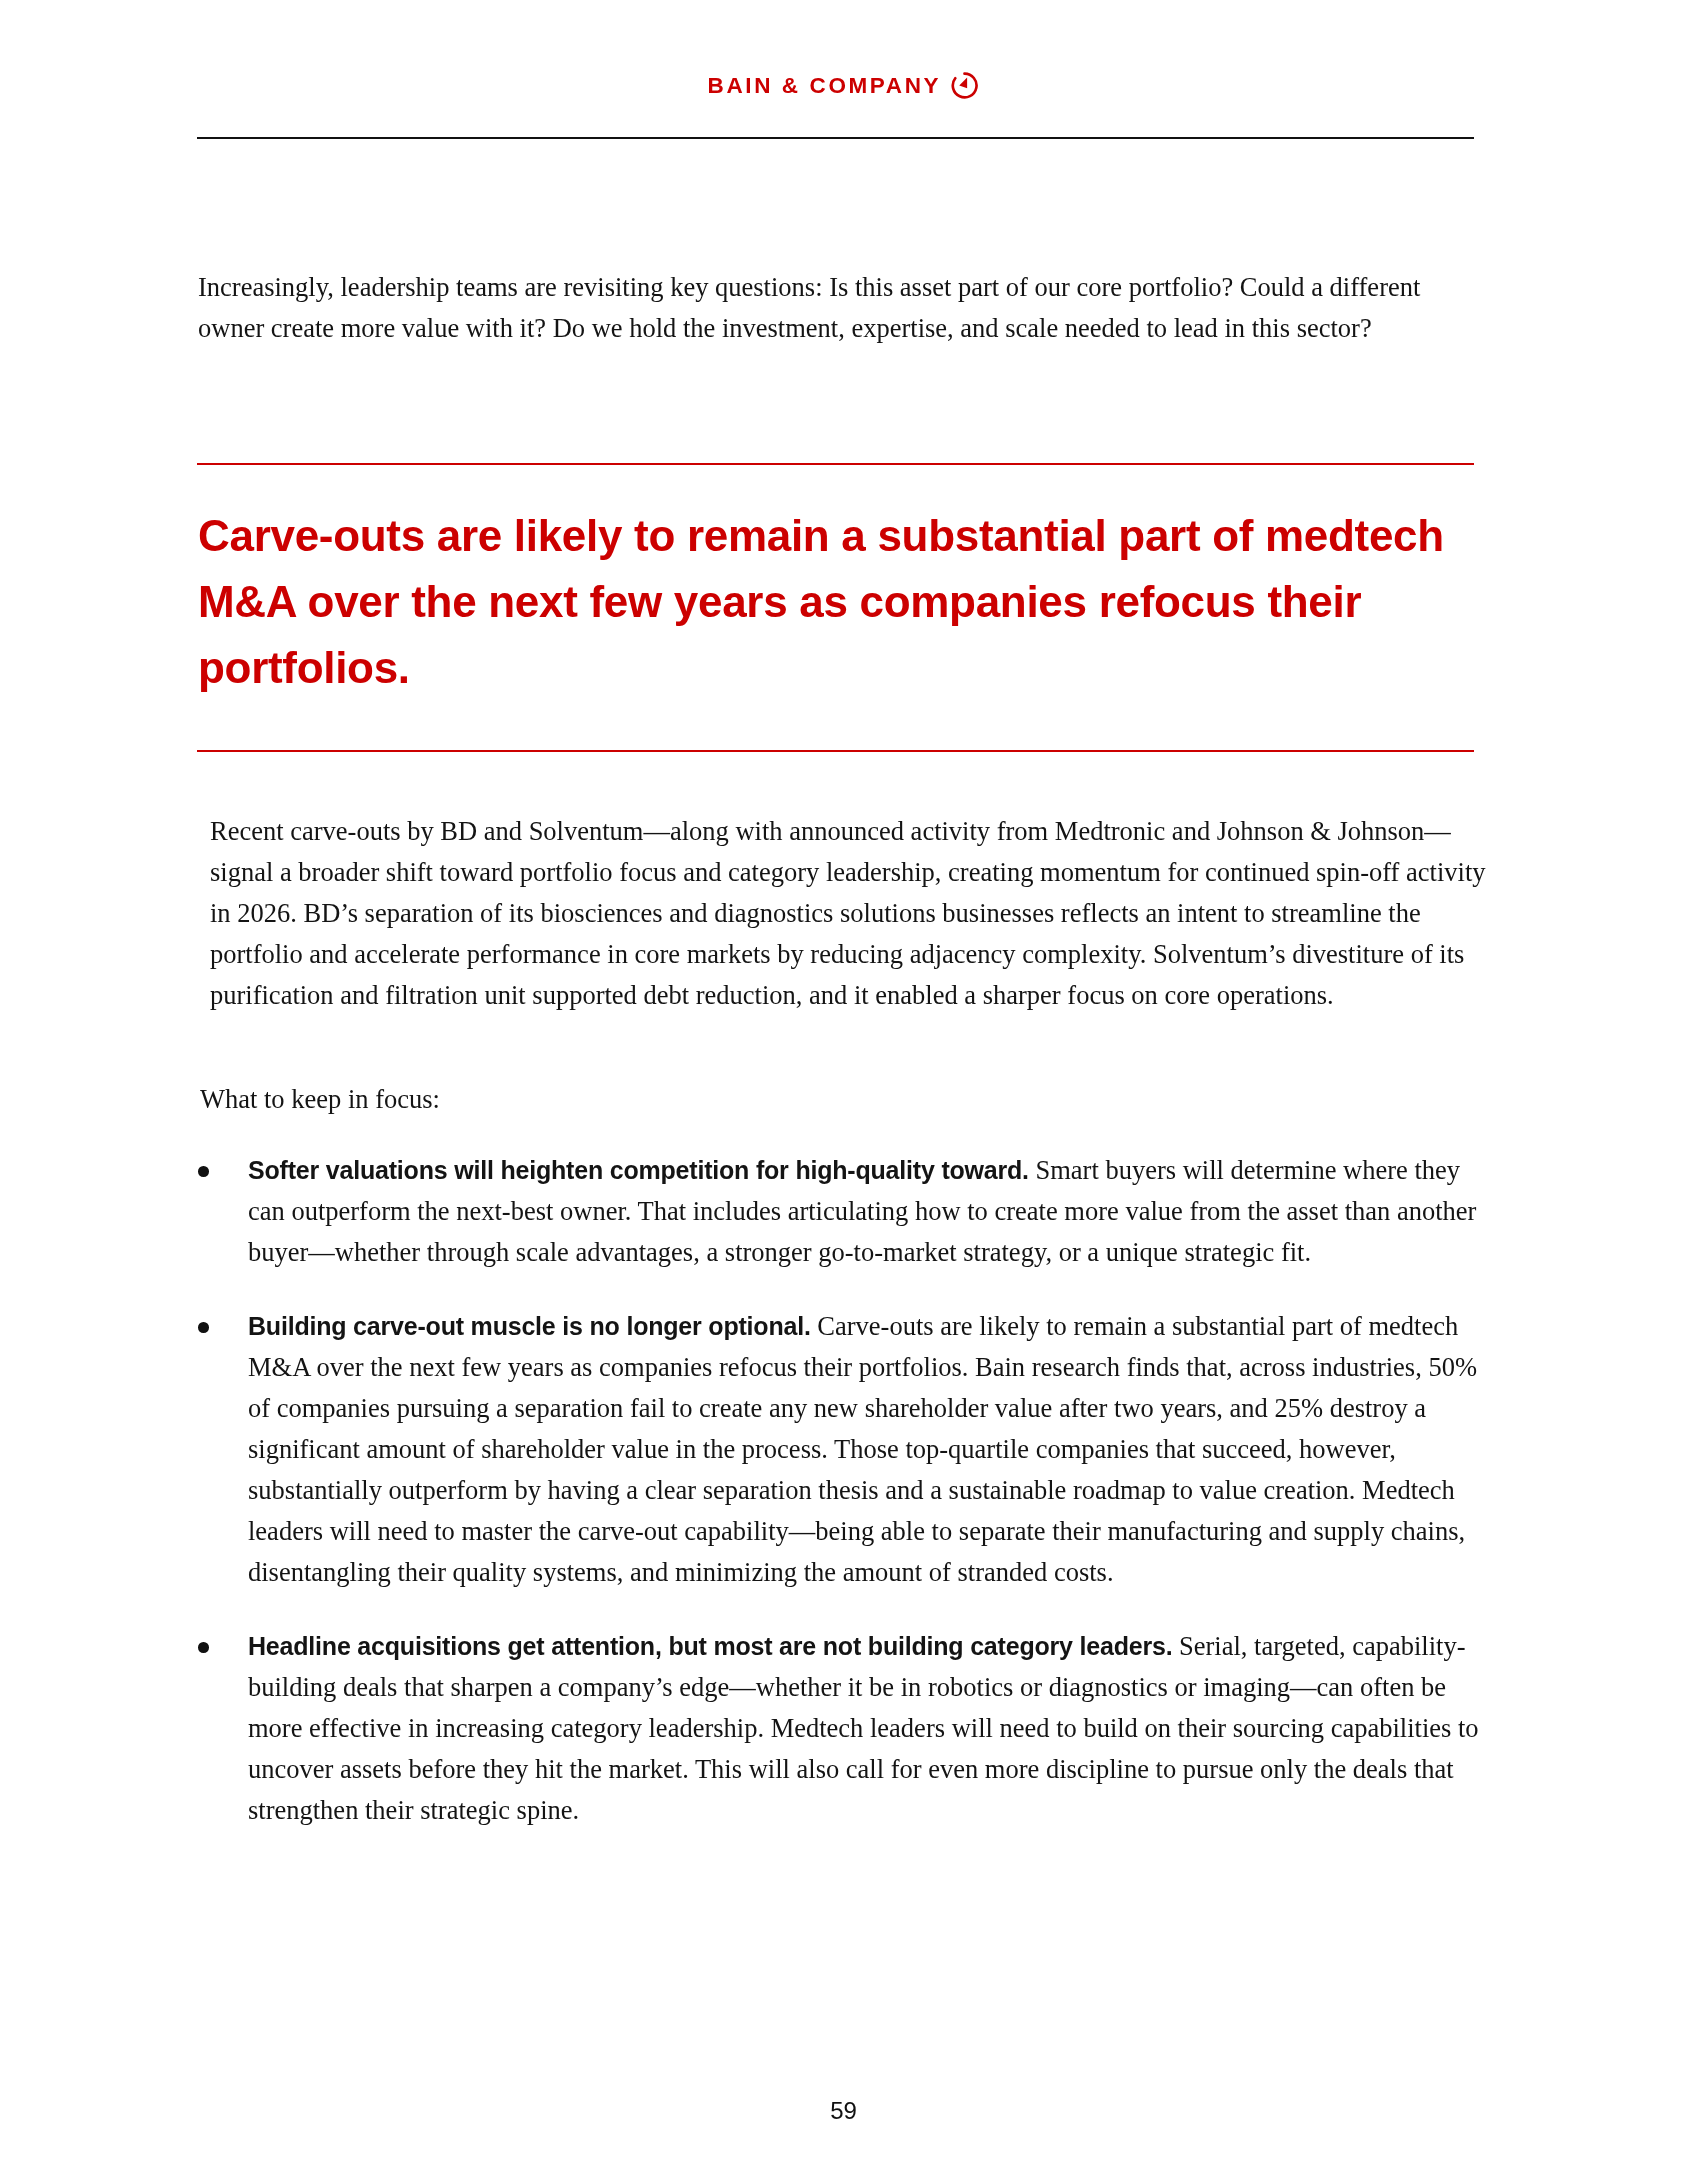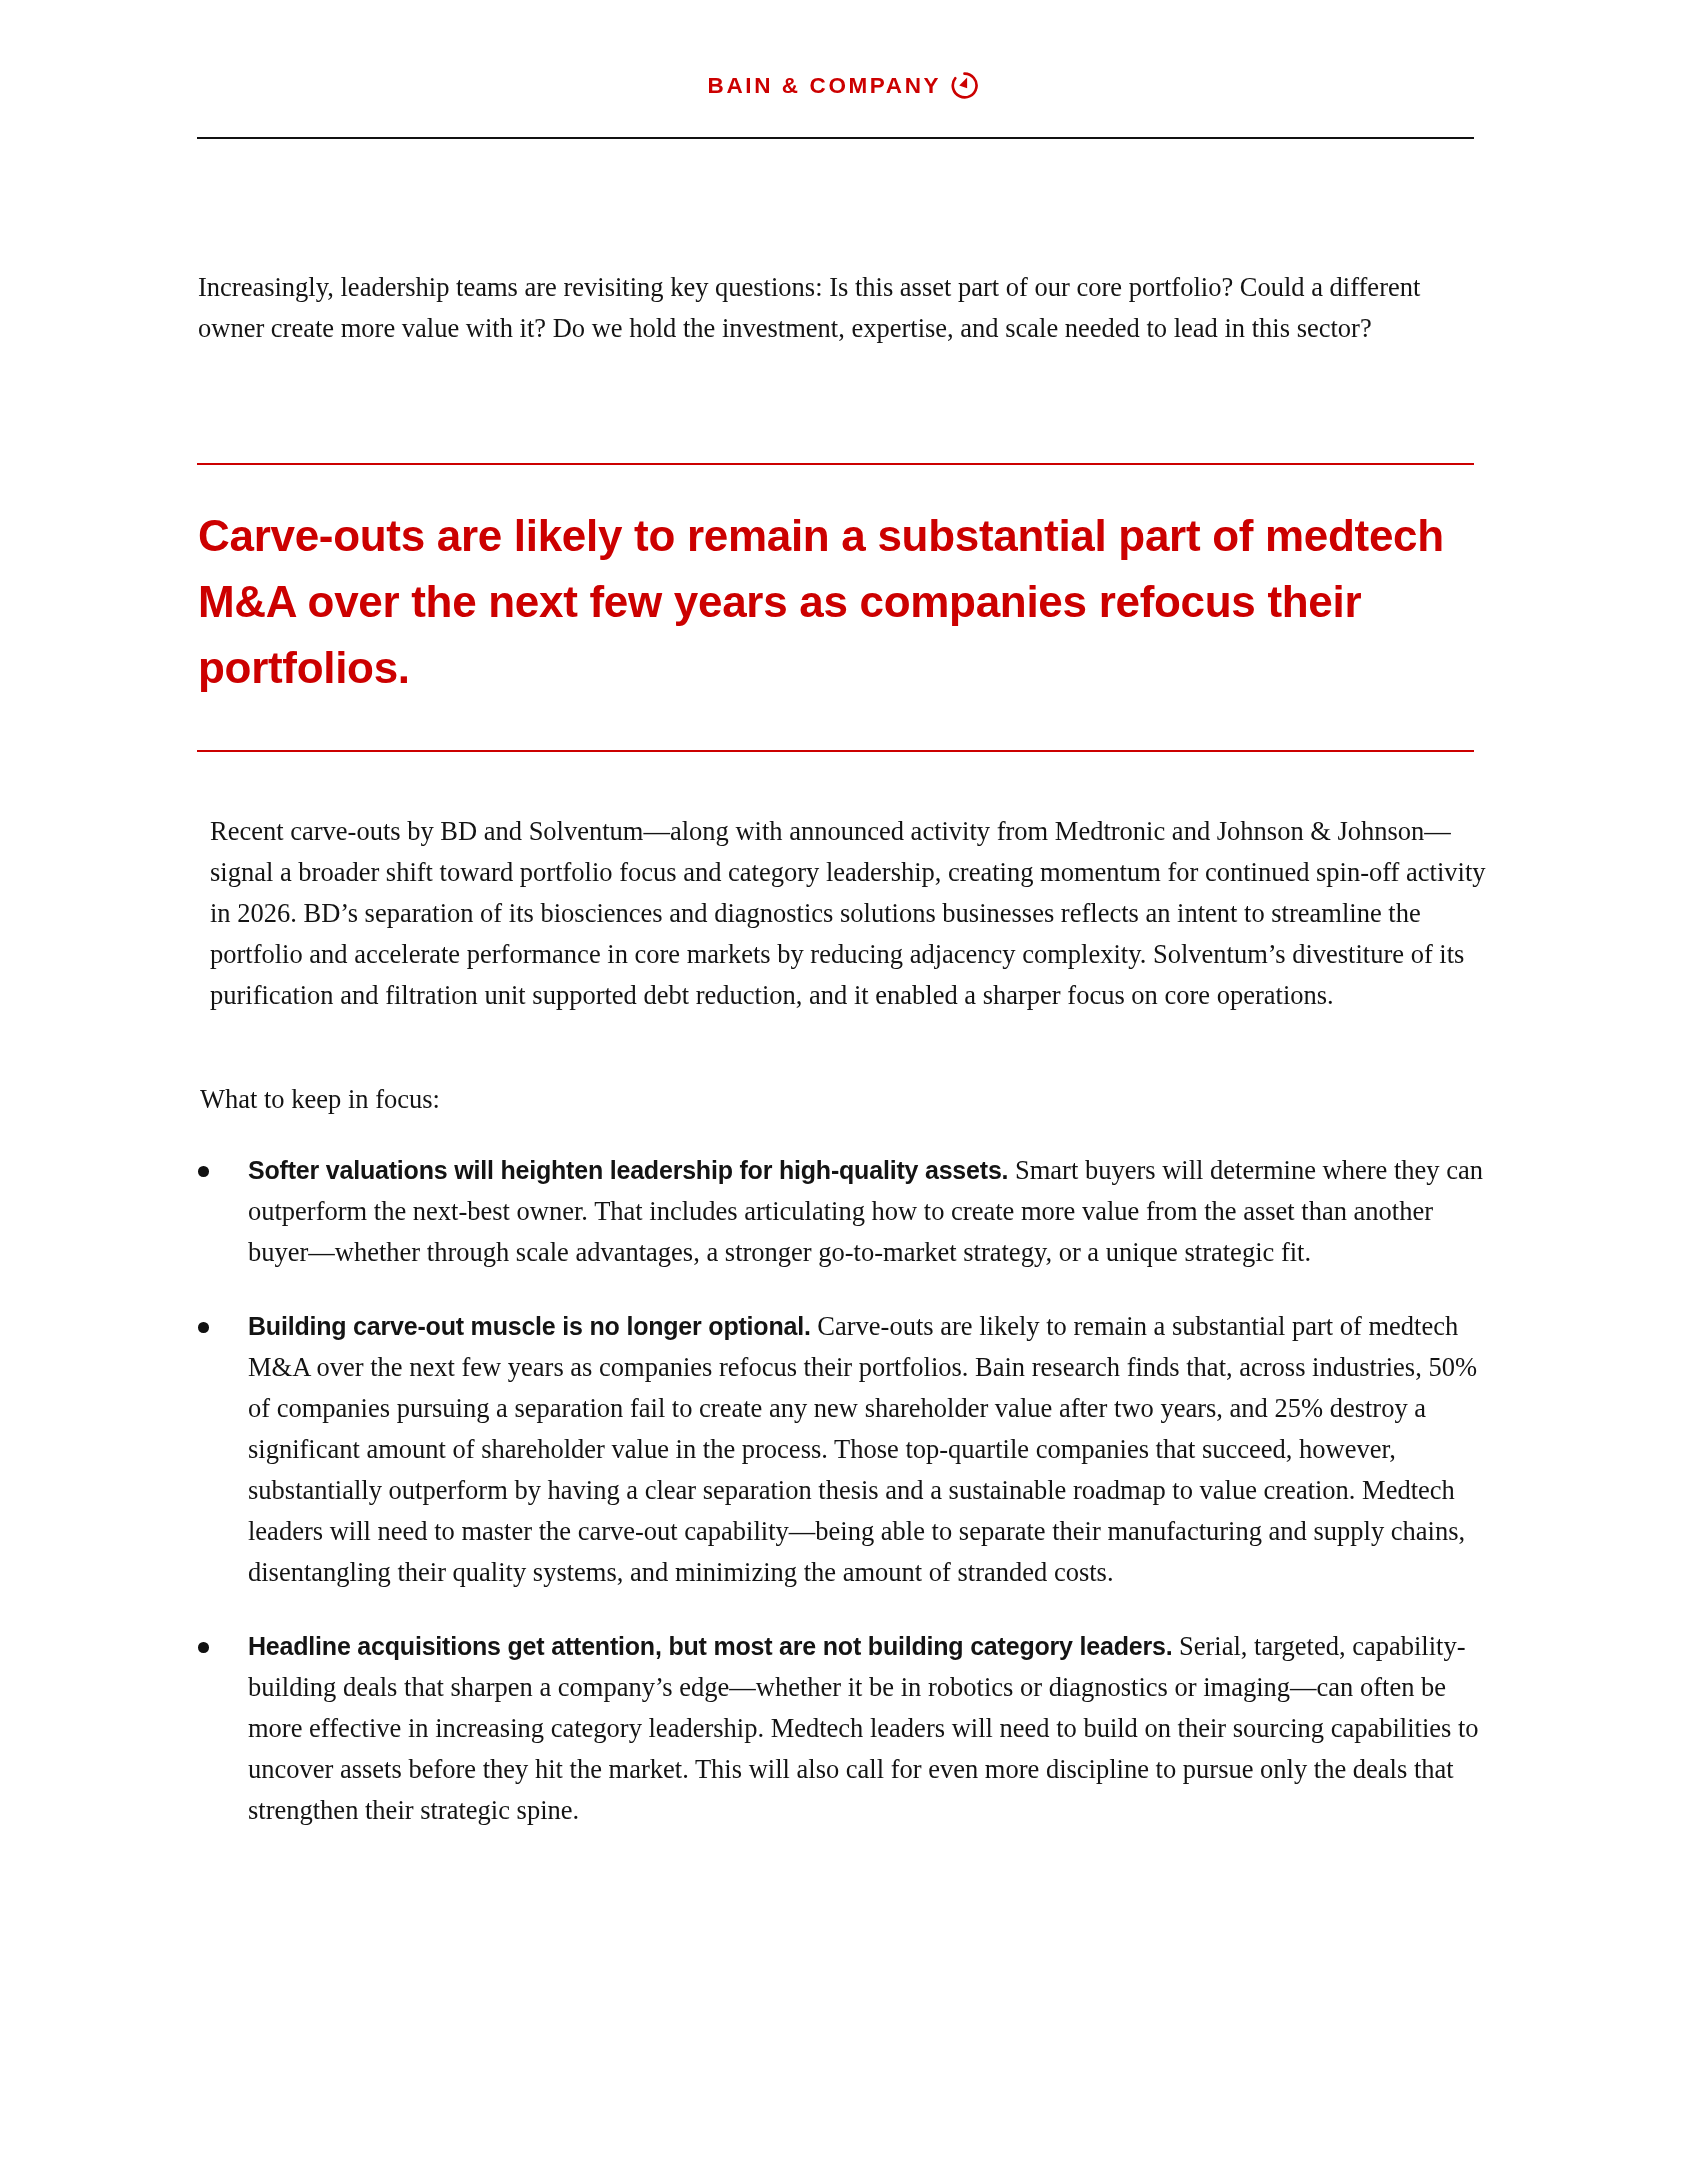--- a/index.html
+++ b/index.html
@@ -64,26 +64,27 @@
   <h2 class="headline">Carve-outs are likely to remain a substantial part of medtech M&amp;A over the next few years as companies refocus their portfolios.</h2>
   <div class="rule-red bottom"></div>
 
   <p class="body-text p2">Recent carve-outs by BD and Solventum—along with announced activity from Medtronic and Johnson &amp; Johnson—signal a broader shift toward portfolio focus and category leadership, creating momentum for continued spin-off activity in 2026. BD’s separation of its biosciences and diagnostics solutions businesses reflects an intent to streamline the portfolio and accelerate performance in core markets by reducing adjacency complexity. Solventum’s divestiture of its purification and filtration unit supported debt reduction, and it enabled a sharper focus on core operations.</p>
 
   <p class="body-text p3">What to keep in focus:</p>
 
   <ul class="bullets body-text">
     <li>
       <span class="dot"></span>
-      <span class="lead">Softer valuations will heighten leadership for high-quality assets.</span><span> Smart buyers will determine where they can outperform the next-best owner. That includes articulating how to create more value from the asset than another buyer—whether through scale advantages, a stronger go-to-market strategy, or a unique strategic fit.</span>
+      <span class="lead">Softer valuations will heighten competition for high-quality toward.</span><span> Smart buyers will determine where they can outperform the next-best owner. That includes articulating how to create more value from the asset than another buyer—whether through scale advantages, a stronger go-to-market strategy, or a unique strategic fit.</span>
     </li>
     <li>
       <span class="dot"></span>
       <span class="lead">Building carve-out muscle is no longer optional.</span><span> Carve-outs are likely to remain a substantial part of medtech M&amp;A over the next few years as companies refocus their portfolios. Bain research finds that, across industries, 50% of companies pursuing a separation fail to create any new shareholder value after two years, and 25% destroy a significant amount of shareholder value in the process. Those top-quartile companies that succeed, however, substantially outperform by having a clear separation thesis and a sustainable roadmap to value creation. Medtech leaders will need to master the carve-out capability—being able to separate their manufacturing and supply chains, disentangling their quality systems, and minimizing the amount of stranded costs.</span>
     </li>
     <li>
       <span class="dot"></span>
       <span class="lead">Headline acquisitions get attention, but most are not building category leaders.</span><span> Serial, targeted, capability-building deals that sharpen a company’s edge—whether it be in robotics or diagnostics or imaging—can often be more effective in increasing category leadership. Medtech leaders will need to build on their sourcing capabilities to uncover assets before they hit the market. This will also call for even more discipline to pursue only the deals that strengthen their strategic spine.</span>
     </li>
   </ul>
 
+  <div class="page-number">59</div>
 </div>
 
 
 </body></html>

